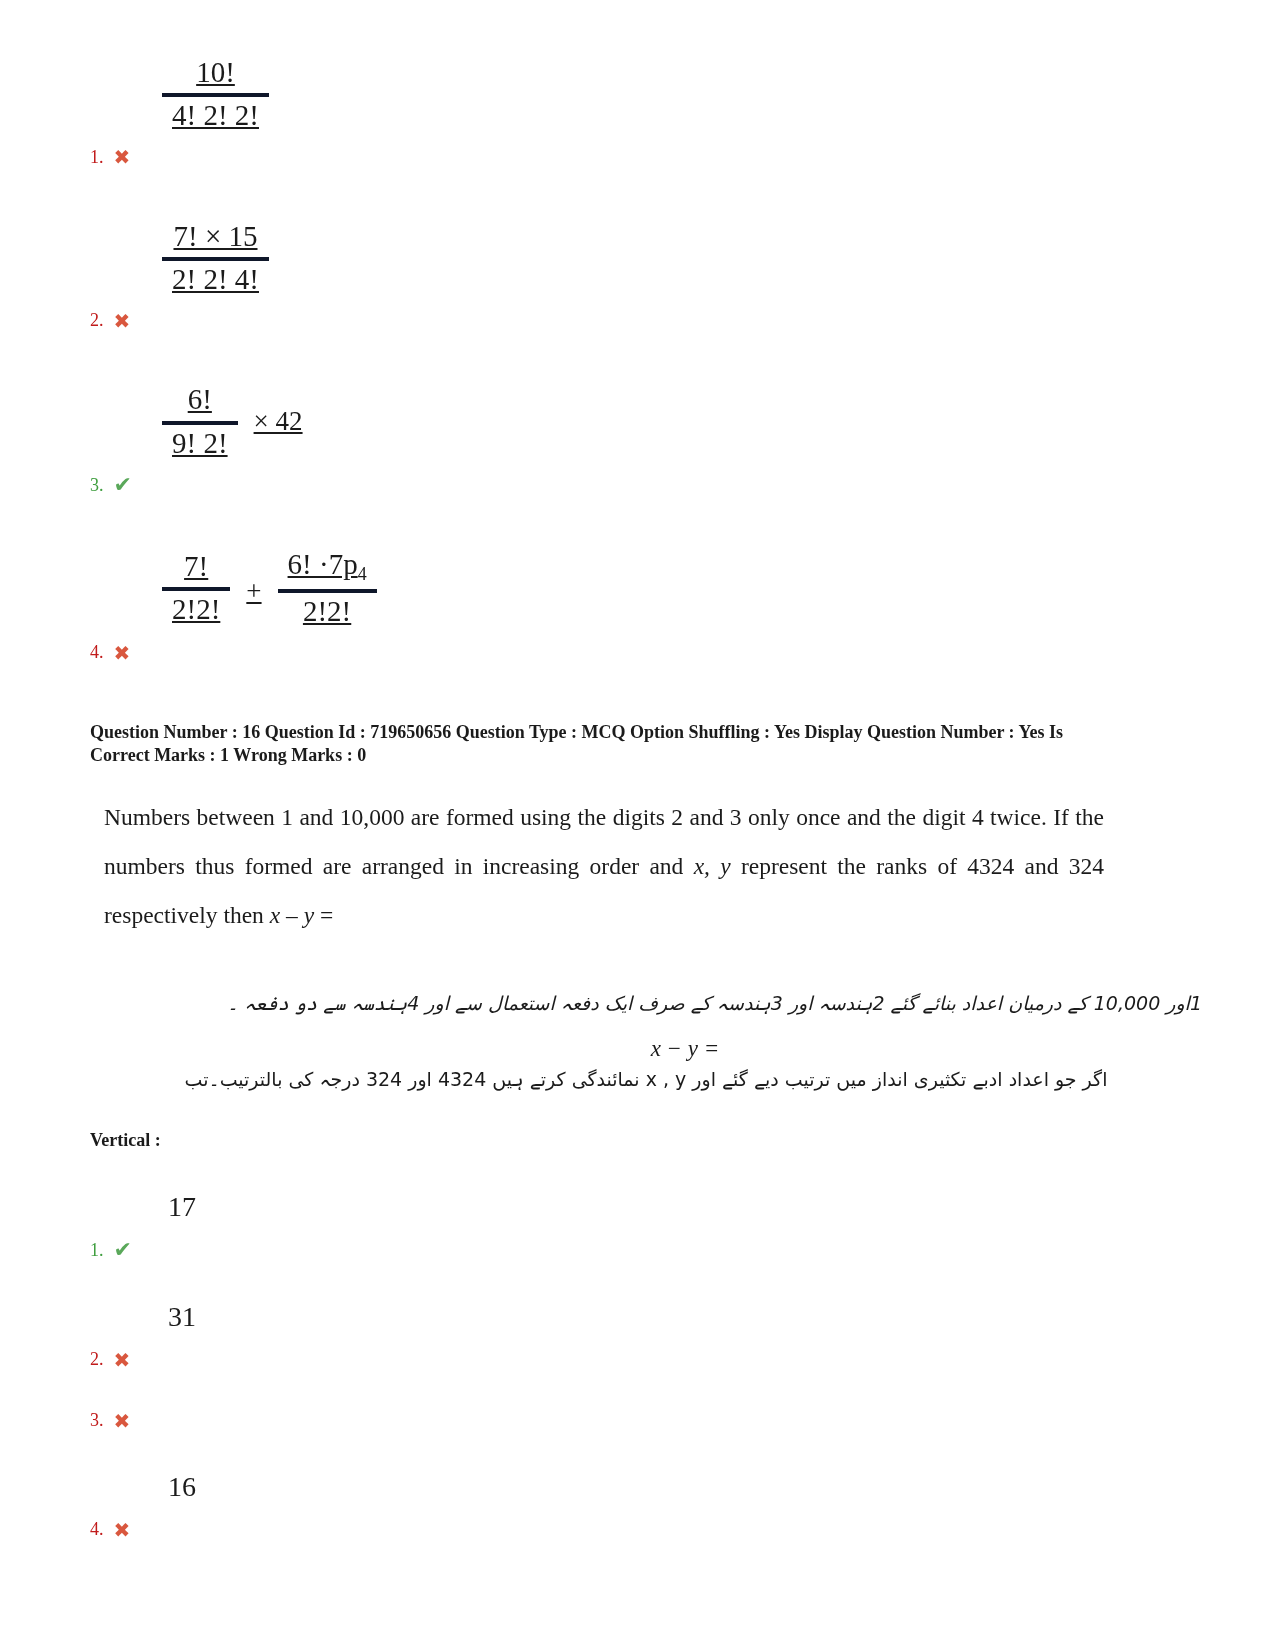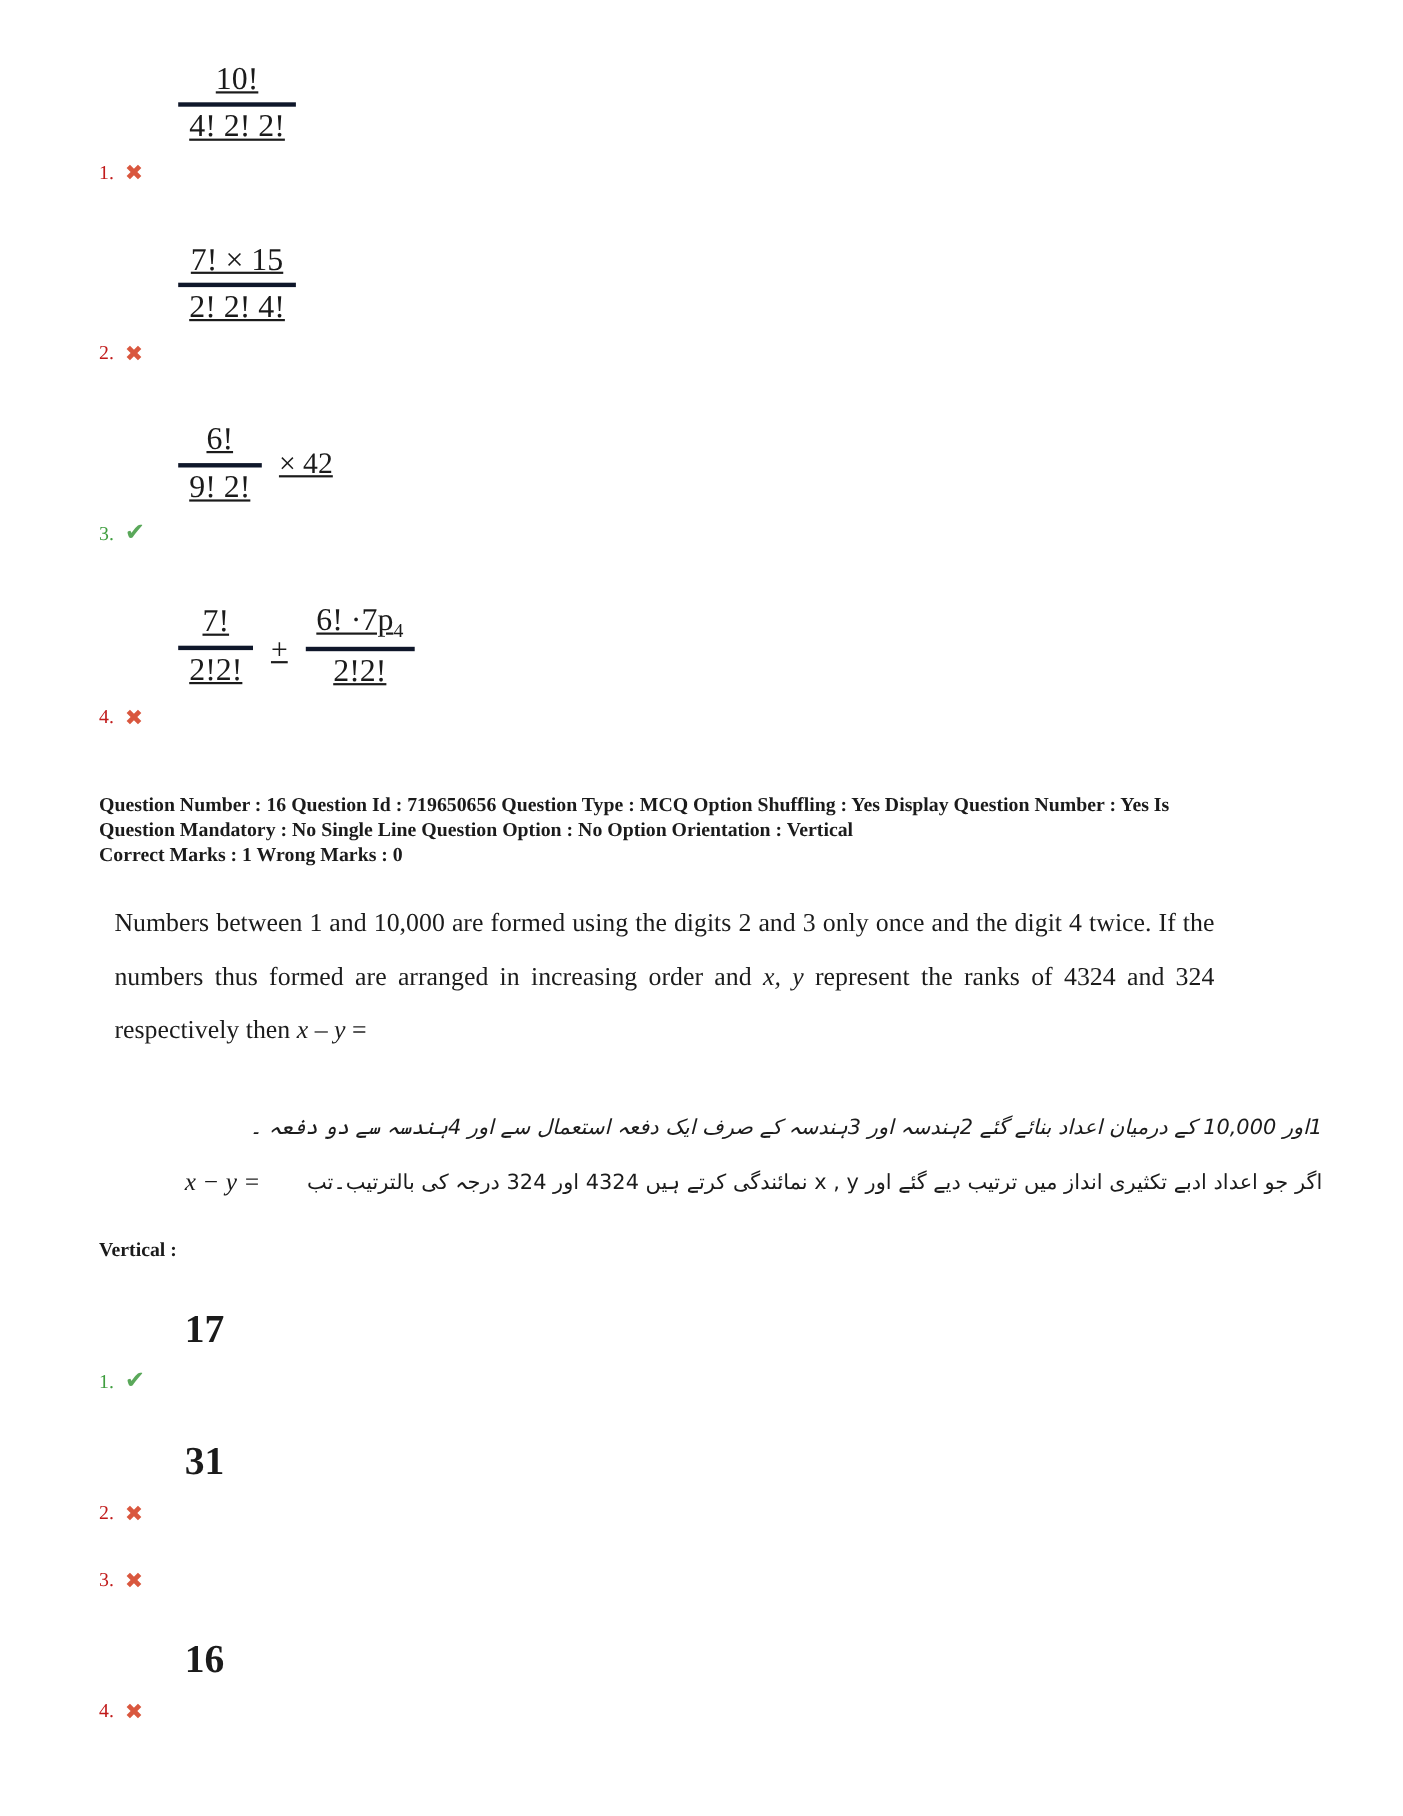--- a/index.html
+++ b/index.html
@@ -42,33 +42,33 @@
   
   .urdu-block{margin-top:46px; width:1112px;}
   .urdu-line1{
     direction:rtl; text-align:right;
     font-size:19px; line-height:34px;
     font-family:"DejaVu Sans", sans-serif;
     font-style:italic;
   }
   .urdu-line2{
     margin-top:16px;
-    display:flex; align-items:center; 
+    display:flex; align-items:center; flex-direction:column;
   }
   .urdu-line2 .math{font-style:italic; font-size:23px; padding-left:78px; white-space:nowrap;}
   .urdu-line2 .urdu-text{
     direction:rtl; text-align:right; flex:1;
     font-size:19px; line-height:34px;
     font-family:"DejaVu Sans", sans-serif;
   }
 
   
   .options-label{margin-top:34px; font-weight:bold; font-size:18px;}
   .answer-option{margin-top:40px;}
-  .answer-value{margin-left:78px; font-size:36px;font-weight:bold;}
+  .answer-value{margin-left:78px; font-size:28px;}
   .answer-option .marker-row{margin-top:16px;}
 </style>
 </head>
 <body>
 
 <div>
 
   <div class="formula-option">
     <div class="formula-body">
       <span class="frac">
@@ -124,21 +124,20 @@
     <div class="marker-row wrong">
       <span class="opt-num">4.</span>
       <span class="mark-cross">✖</span>
     </div>
   </div>
 
 </div>
 
 <div class="metadata">
   <div>Question Number : 16 Question Id : 719650656 Question Type : MCQ Option Shuffling : Yes Display Question Number : Yes Is</div>
-  <div>Question Mandatory : No Single Line Question Option : No Option Orientation : Vertical</div>
   <div>Correct Marks : 1 Wrong Marks : 0</div>
 </div>
 
 <p class="question-en"><span>Numbers between 1 and 10,000 are formed using the digits 2 and 3 only once and the digit 4 twice. If the numbers thus formed are arranged in increasing order and </span><i>x, y</i><span> represent the ranks of 4324 and 324 respectively then </span><i>x – y</i><span> =</span></p>
 
 <div class="urdu-block">
   <div class="urdu-line1">1اور 10,000 کے درمیان اعداد بنائے گئے 2ہندسہ اور 3ہندسہ کے صرف ایک دفعہ استعمال سے اور 4ہندسہ سے دو دفعہ ۔</div>
   <div class="urdu-line2">
     <span class="math" dir="ltr">x − y =</span>
     <span class="urdu-text">اگر جو اعداد ادبے تکثیری انداز میں ترتیب دیے گئے اور x , y نمائندگی کرتے ہیں 4324 اور 324 درجہ کی بالترتیب۔تب</span>

